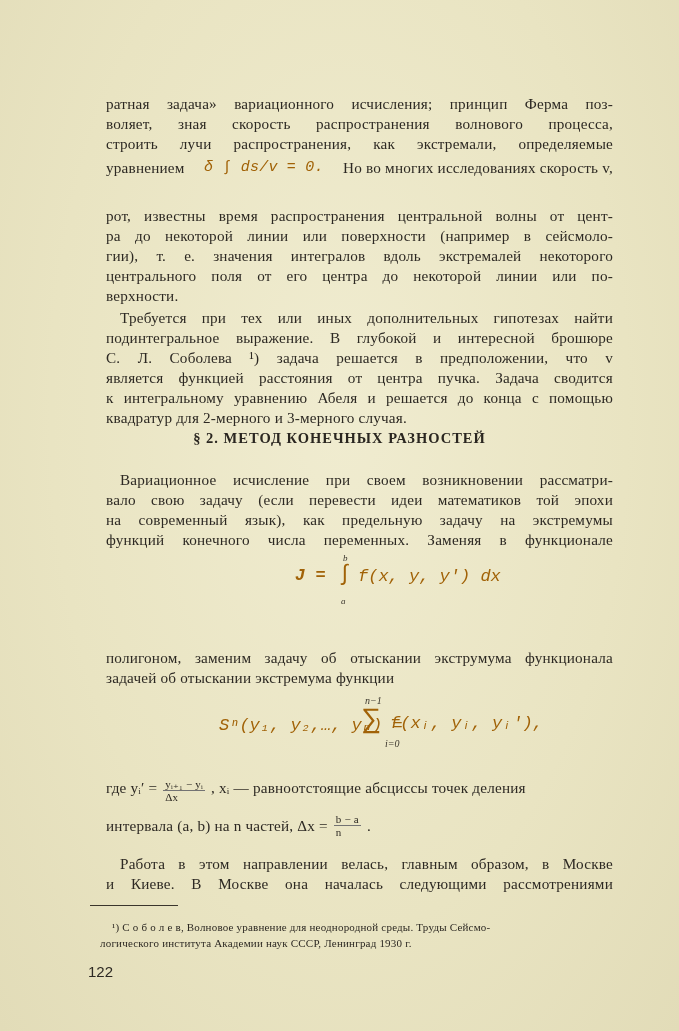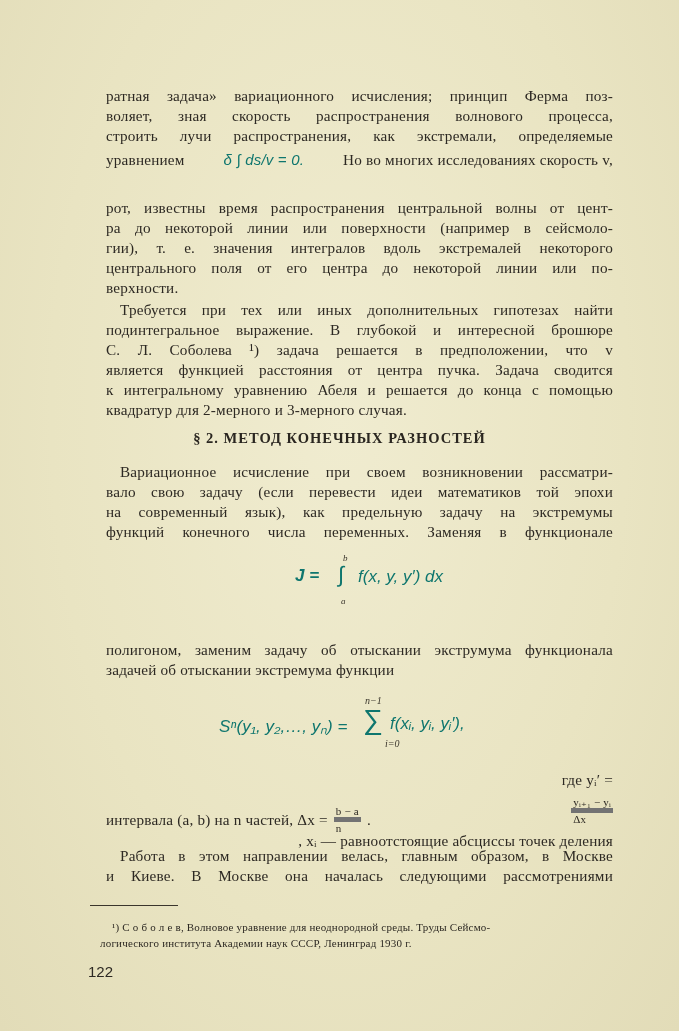--- a/index.html
+++ b/index.html
@@ -9,38 +9,38 @@
     background-image: radial-gradient(ellipse at 50% 40%, #f0ecd0 0%, #e9e4c2 60%, #e2dcb8 100%);
     font-family: "Liberation Serif", "DejaVu Serif", serif;
     color: #2a2620;
     position: relative;
   }
   .page { position: absolute; left: 0; top: 0; width: 679px; height: 1031px; }
   .line {
     position: absolute; left: 106px; width: 507px;
     font-size: 15.2px; line-height: 20px; white-space: nowrap;
     text-align: justify; text-align-last: justify;
-    letter-spacing: 0.2px; color: #2d2923;
+    letter-spacing: 0.2px; color: #2d2923; margin-top: 8px;
   }
   .line.last { text-align-last: left; }
   .indent { left: 120px; width: 493px; }
   .heading {
     position: absolute; left: 0; width: 679px; top: 430px; text-align: center;
     font-size: 14.5px; font-weight: bold; letter-spacing: 1px; color: #2a2620;
   }
   .formula {
-    position: absolute; font-family: Liberation Sans, sans-serif;
-    font-style: italic; font-size: 17px; color: #0f766e; white-space: nowrap;
+    position: absolute; font-family: Liberation Mono, monospace;
+    font-style: italic; font-size: 17px; color: #a16207; white-space: nowrap;
   }
   .small { font-size: 9px; font-style: italic; position: absolute; color: #3a352c; }
   .footnote-rule { position: absolute; left: 90px; top: 905px; width: 88px; height: 1px; background: #3a352c; }
   .footnote { position: absolute; left: 100px; width: 513px; font-size: 11px; line-height: 15px; white-space: nowrap; color: #2d2923; letter-spacing: 0.2px; }
   .pageno { position: absolute; left: 88px; top: 963px; font-size: 15px; font-family: "Liberation Sans", sans-serif; color: #2d2923; text-align: center; }
   .frac { display: inline-block; vertical-align: middle; text-align: center; font-size: 11px; line-height: 12px; }
-  .frac .num { display: block; border-bottom: 5px solid #737373; padding: 0 2px; }
+  .frac .num { display: block; border-bottom: 1px solid #737373; padding: 0 2px; }
   .frac .den { display: block; padding: 0 2px; }
   .intsign { font-style: normal; font-size: 22px; }
   .sum { font-style: normal; font-size: 28px; }
 </style>
 </head>
 <body>
 
 <div class="page">
 
   <div class="line" style="top:86px">ратная задача» вариационного исчисления; принцип Ферма поз-</div>
@@ -83,21 +83,21 @@
   <div class="line last" style="top:660px">задачей об отыскании экстремума функции</div>
 
   <div>
     <span class="small" style="left:365px; top:695px; font-size:10px;">n−1</span>
     <span class="formula" style="left:219px; top:714px;">Sⁿ(y₁, y₂,…, yₙ) =</span>
     <span class="formula sum" style="left:363px; top:704px;">∑</span>
     <span class="formula" style="left:390px; top:714px;">f(xᵢ, yᵢ, yᵢ′),</span>
     <span class="small" style="left:365px; top:738px; font-size:10px;margin-left:20px;">i=0</span>
   </div>
 
-  <div class="line last" style="top:770px; display:flex; align-items:flex-end; gap:6px; text-align:left;flex-direction:column;">
+  <div class="line last" style="top:770px; display:flex; align-items:flex-start; gap:6px; text-align:left;">
     <span>где yᵢ′ =</span>
     <span class="frac">
       <span class="num">yᵢ₊₁ − yᵢ</span>
       <span class="den">Δx</span>
     </span>
     <span>, xᵢ — равноотстоящие абсциссы точек деления</span>
   </div>
   <div class="line last" style="top:805px; display:flex; align-items:center; gap:6px; text-align:left;">
     <span>интервала (a, b) на n частей, Δx =</span>
     <span class="frac">

